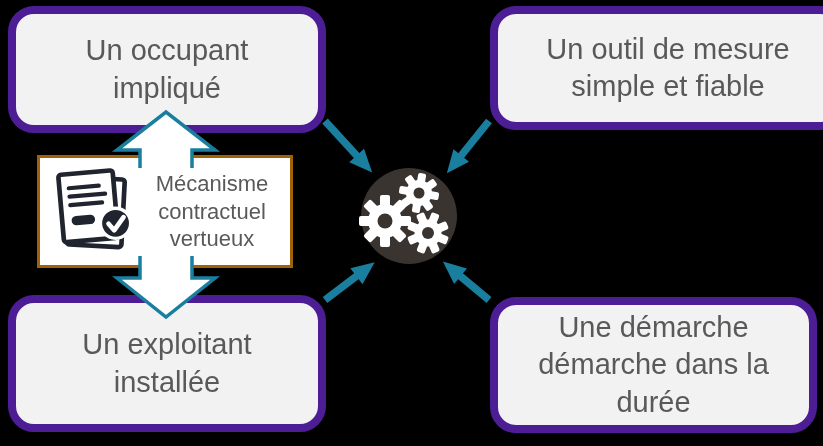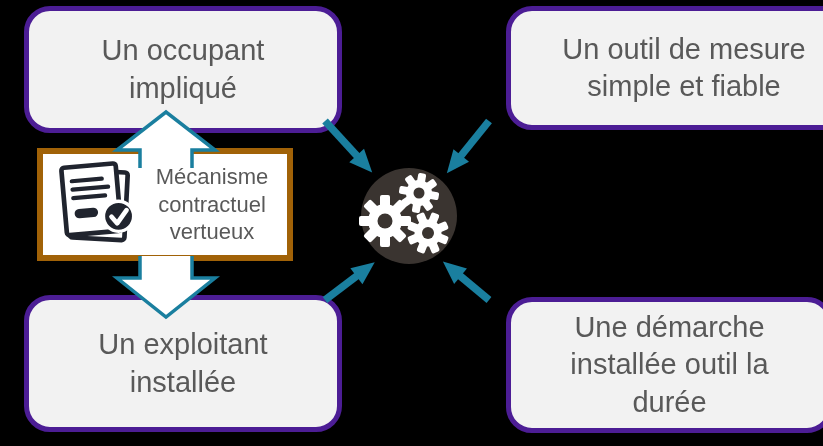--- a/index.html
+++ b/index.html
@@ -2,38 +2,37 @@
 <html><head>
 <meta charset="utf-8">
 <style>
   html,body{margin:0;padding:0;background:#000;}
   .stage{
     position:relative;width:823px;height:446px;background:#000;overflow:hidden;
     font-family:"Liberation Sans", sans-serif;
   }
   
   .box{
-    position:absolute;background:#f2f2f2;border:5px solid #4c1d95;border-radius:26px;
+    position:absolute;background:#f2f2f2;border:8px solid #4c1d95;border-radius:26px;
     display:flex;align-items:center;justify-content:center;box-sizing:border-box;
     box-shadow:3px 4px 5px rgba(0,0,0,.55);
-    margin-left:16px;
   }
   .box-label{
     color:#595959;font-size:29px;line-height:1.28;text-align:center;font-weight:400;
   }
   .box-tl{left:8px;  top:6px;   width:318px;height:127px;}
   .box-tr{left:490px; top:6px;  width:356px;height:124px;}
   .box-bl{left:8px;  top:295px; width:318px;height:137px;}
   .box-br{left:490px;top:297px; width:327px;height:136px;}
   .w-tl{max-width:230px;} .w-tr{max-width:270px;}
   .w-bl{max-width:240px;} .w-br{max-width:245px;}
   
   .midbox{
-    position:absolute;left:37px;top:148px;width:256px;height:113px;
-    background:#ffffff;border:6px solid #a16207;box-sizing:border-box;
+    position:absolute;left:37px;top:155px;width:256px;height:113px;
+    background:#ffffff;border:3px solid #a16207;box-sizing:border-box;
     display:flex;align-items:center;
   }
   .contract-icon{width:94px;height:94px;margin-left:6px;flex:0 0 auto;}
   .mid-label{
     flex:1;color:#595959;font-size:22px;line-height:1.27;text-align:center;
     padding-right:6px;
   }
   
   .overlay{position:absolute;left:0;top:0;width:823px;height:446px;pointer-events:none;}
   .block-arrow{fill:#ffffff;stroke:#1a7f9f;stroke-width:3.5;stroke-linejoin:miter;}
@@ -47,21 +46,21 @@
   <div class="box box-tl">
     <div class="box-label w-tl">Un occupant impliqué</div>
   </div>
   <div class="box box-tr">
     <div class="box-label w-tr">Un outil de mesure simple et fiable</div>
   </div>
   <div class="box box-bl">
     <div class="box-label w-bl">Un exploitant installée</div>
   </div>
   <div class="box box-br">
-    <div class="box-label w-br">Une démarche installée outil la durée</div>
+    <div class="box-label w-br">Une démarche démarche dans la durée</div>
   </div>
 
   <div class="midbox">
     <svg class="contract-icon" viewBox="0 0 100 100" aria-hidden="true">
 
       <rect x="24" y="14" width="58" height="72" rx="3" fill="#ffffff" stroke="#20242e" stroke-width="5" transform="rotate(3 53 50)"></rect>
 
       <g transform="rotate(-5 45 44)">
         <rect x="16" y="8" width="58" height="72" rx="3" fill="#ffffff" stroke="#20242e" stroke-width="5"></rect>
         <line x1="26" y1="23" x2="58" y2="23" stroke="#20242e" stroke-width="4.5" stroke-linecap="round"></line>

